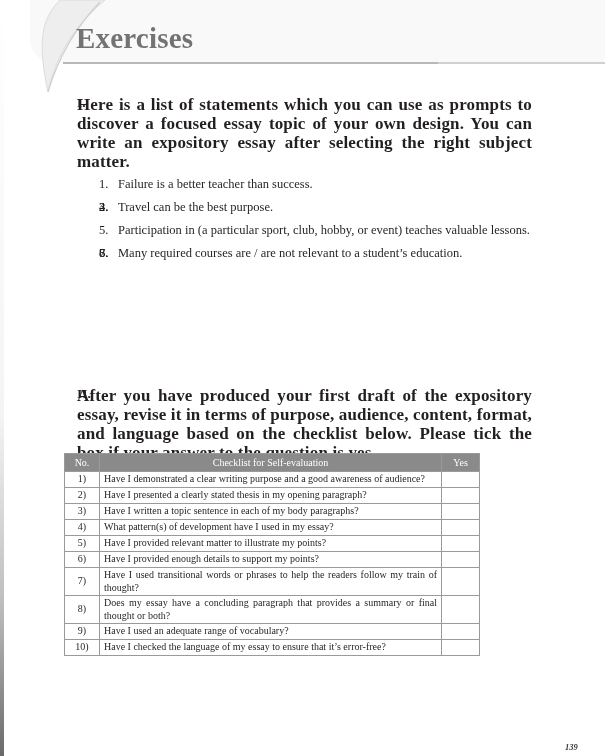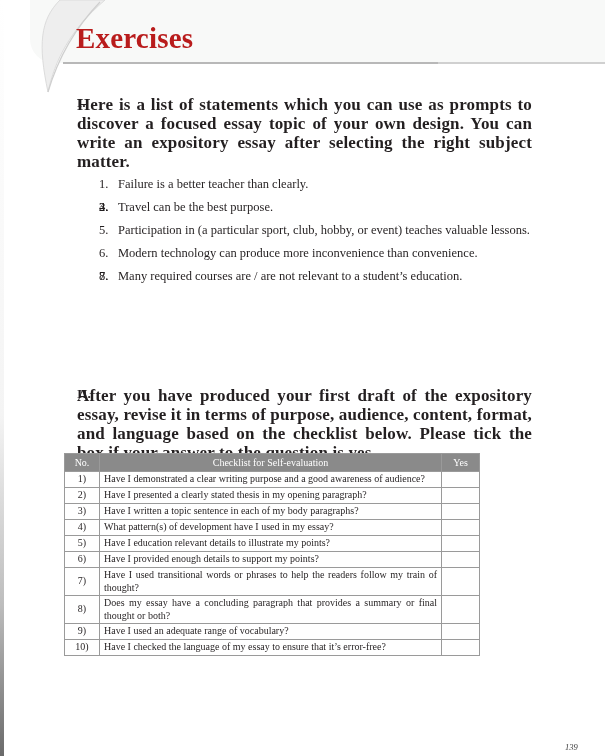--- a/index.html
+++ b/index.html
@@ -25,21 +25,21 @@
   .header-rule-dark {
     position: absolute; left: 63px; top: 62px; width: 375px; height: 2px;
     background: #b8b8b8;
   }
   .feather {
     position: absolute; left: 0; top: 0; width: 120px; height: 100px;
   }
   .page-title {
     position: absolute; left: 76px; top: 22px;
     font-size: 29px; font-weight: bold; letter-spacing: 0.2px;
-    color: #b91c1c;
+    color: #737373;
     text-align: right;
   }
   .section {
     position: absolute; left: 77px; width: 455px;
   }
   .section .roman {
     position: absolute; left: 0; top: 0; font-weight: bold; font-size: 13.5px;
   }
   .section .instruction {
     font-weight: bold; font-size: 17px; line-height: 19px;
@@ -61,47 +61,47 @@
   }
   table.checklist td {
     border: 1px solid #9a9a9a; padding: 1px 4px; line-height: 12.5px; height: 13px;
     vertical-align: middle; color: #231f20;
   }
   table.checklist td.no { text-align: center; width: 26px; }
   table.checklist td.yes { width: 29px; }
   table.checklist td.q { text-align: justify; }
   .page-number {
     position: absolute; left: 565px; top: 742px; font-size: 8.5px;
-    font-style: italic; font-weight: normal; color: #3a3a3a;
+    font-style: italic; font-weight: bold; color: #3a3a3a;
   }
 </style>
 </head>
 <body>
 
 <div class="left-edge"></div>
 <div class="header-band"></div>
 <svg class="feather" viewBox="0 0 120 100">
   <path d="M48 92 C 55 60, 70 30, 105 0 L 60 0 C 40 20, 38 45, 48 92 Z" fill="#eeeeee" stroke="#dcdcdc" stroke-width="1"></path>
   <path d="M48 92 C 58 58, 75 28, 100 2" fill="none" stroke="#cfcfcf" stroke-width="1.2"></path>
 </svg>
 <div class="header-rule"></div>
 <div class="header-rule-dark"></div>
 
 <div class="page-title">Exercises</div>
 
 <div class="section" style="top:95px;">
   <span class="roman">I.</span>
   <div class="instruction">Here is a list of statements which you can use as prompts to discover a focused essay topic of your own design. You can write an expository essay after selecting the right subject matter.</div>
   <ol class="items">
-    <li><span class="num">1.</span><span>Failure is a better teacher than clearly.</span></li>
+    <li><span class="num">1.</span><span>Failure is a better teacher than success.</span></li>
     <li><span class="num">2.</span></li>
     <li><span class="num">3.</span></li>
     <li><span class="num">4.</span><span>Travel can be the best purpose.</span></li>
     <li><span class="num">5.</span><span>Participation in (a particular sport, club, hobby, or event) teaches valuable lessons.</span></li>
-    <li><span class="num">6.</span><span>Modern technology can produce more inconvenience than convenience.</span></li>
+    <li><span class="num">6.</span></li>
     <li><span class="num">7.</span></li>
     <li><span class="num">8.</span><span>Many required courses are / are not relevant to a student’s education.</span></li>
   </ol>
 </div>
 
 <div class="section" style="top:386px;">
   <span class="roman">II.</span>
   <div class="instruction">After you have produced your first draft of the expository essay, revise it in terms of purpose, audience, content, format, and language based on the checklist below. Please tick the box if your answer to the question is yes.</div>
 </div>
 
@@ -129,21 +129,21 @@
         <td class="q">Have I written a topic sentence in each of my body paragraphs?</td>
         <td class="yes"></td>
       </tr>
     <tr>
         <td class="no">4)</td>
         <td class="q">What pattern(s) of development have I used in my essay?</td>
         <td class="yes"></td>
       </tr>
     <tr>
         <td class="no">5)</td>
-        <td class="q">Have I education relevant details to illustrate my points?</td>
+        <td class="q">Have I provided relevant matter to illustrate my points?</td>
         <td class="yes"></td>
       </tr>
     <tr>
         <td class="no">6)</td>
         <td class="q">Have I provided enough details to support my points?</td>
         <td class="yes"></td>
       </tr>
     <tr>
         <td class="no">7)</td>
         <td class="q">Have I used transitional words or phrases to help the readers follow my train of thought?</td>

